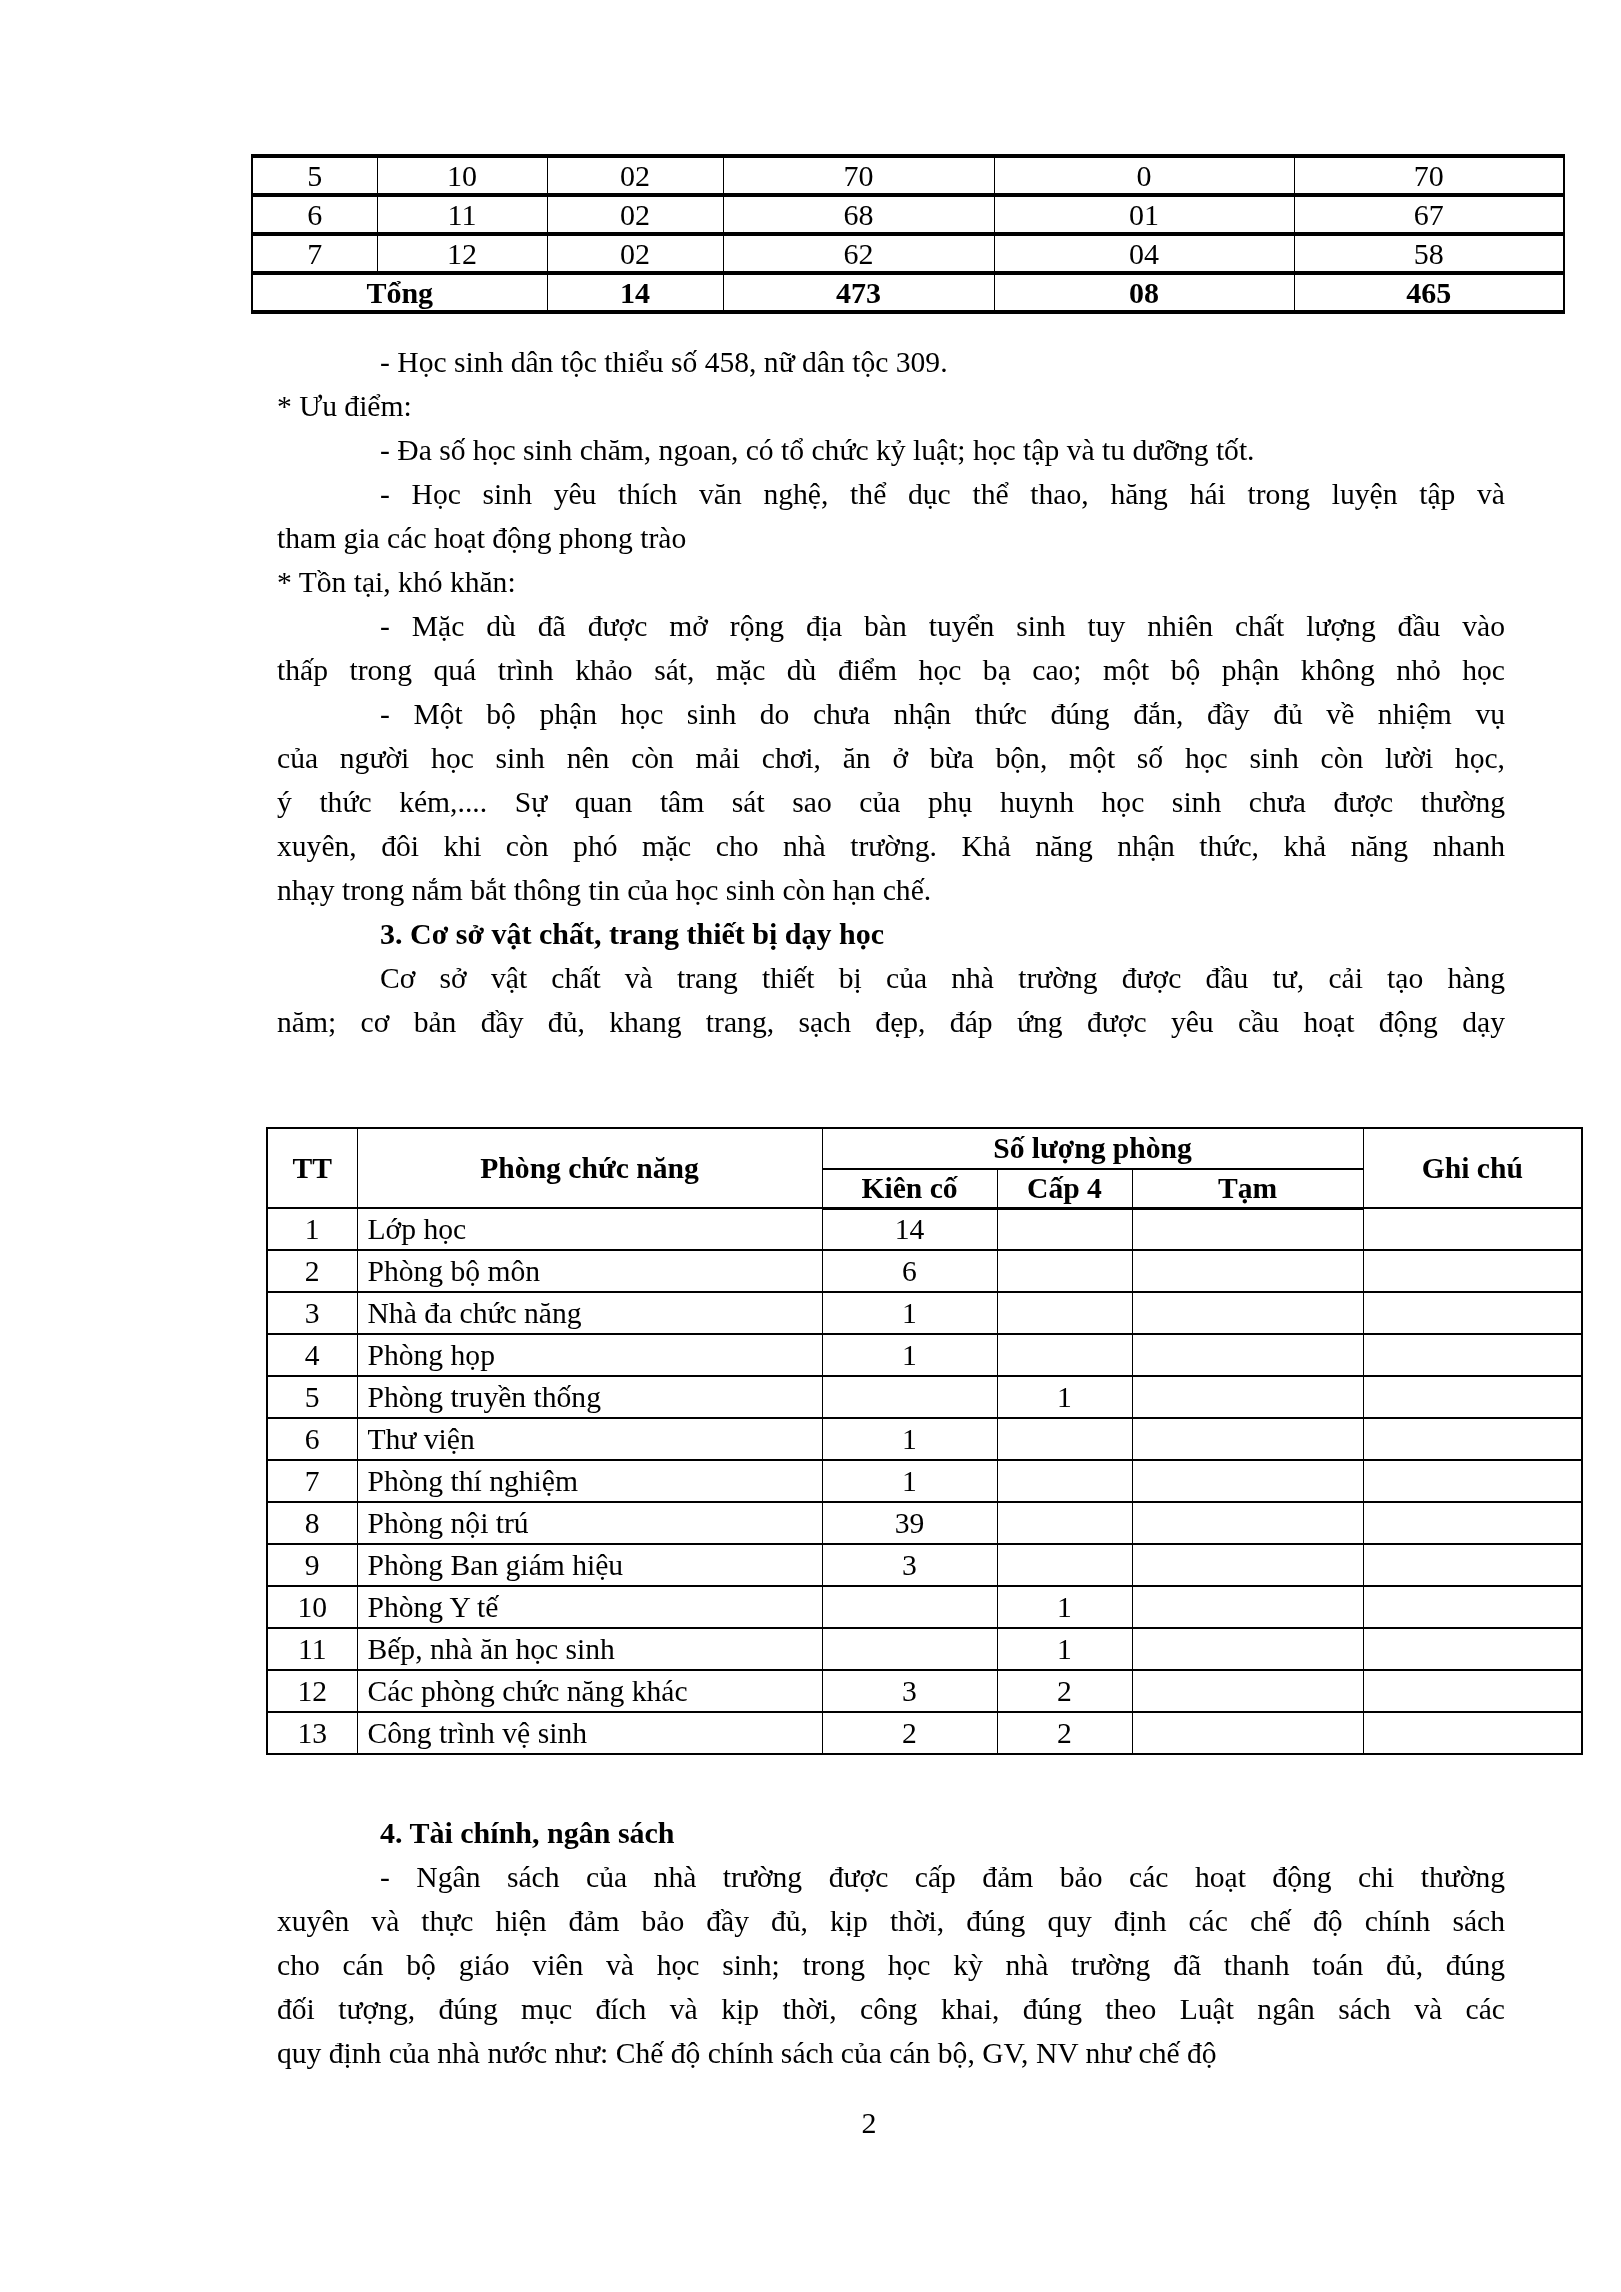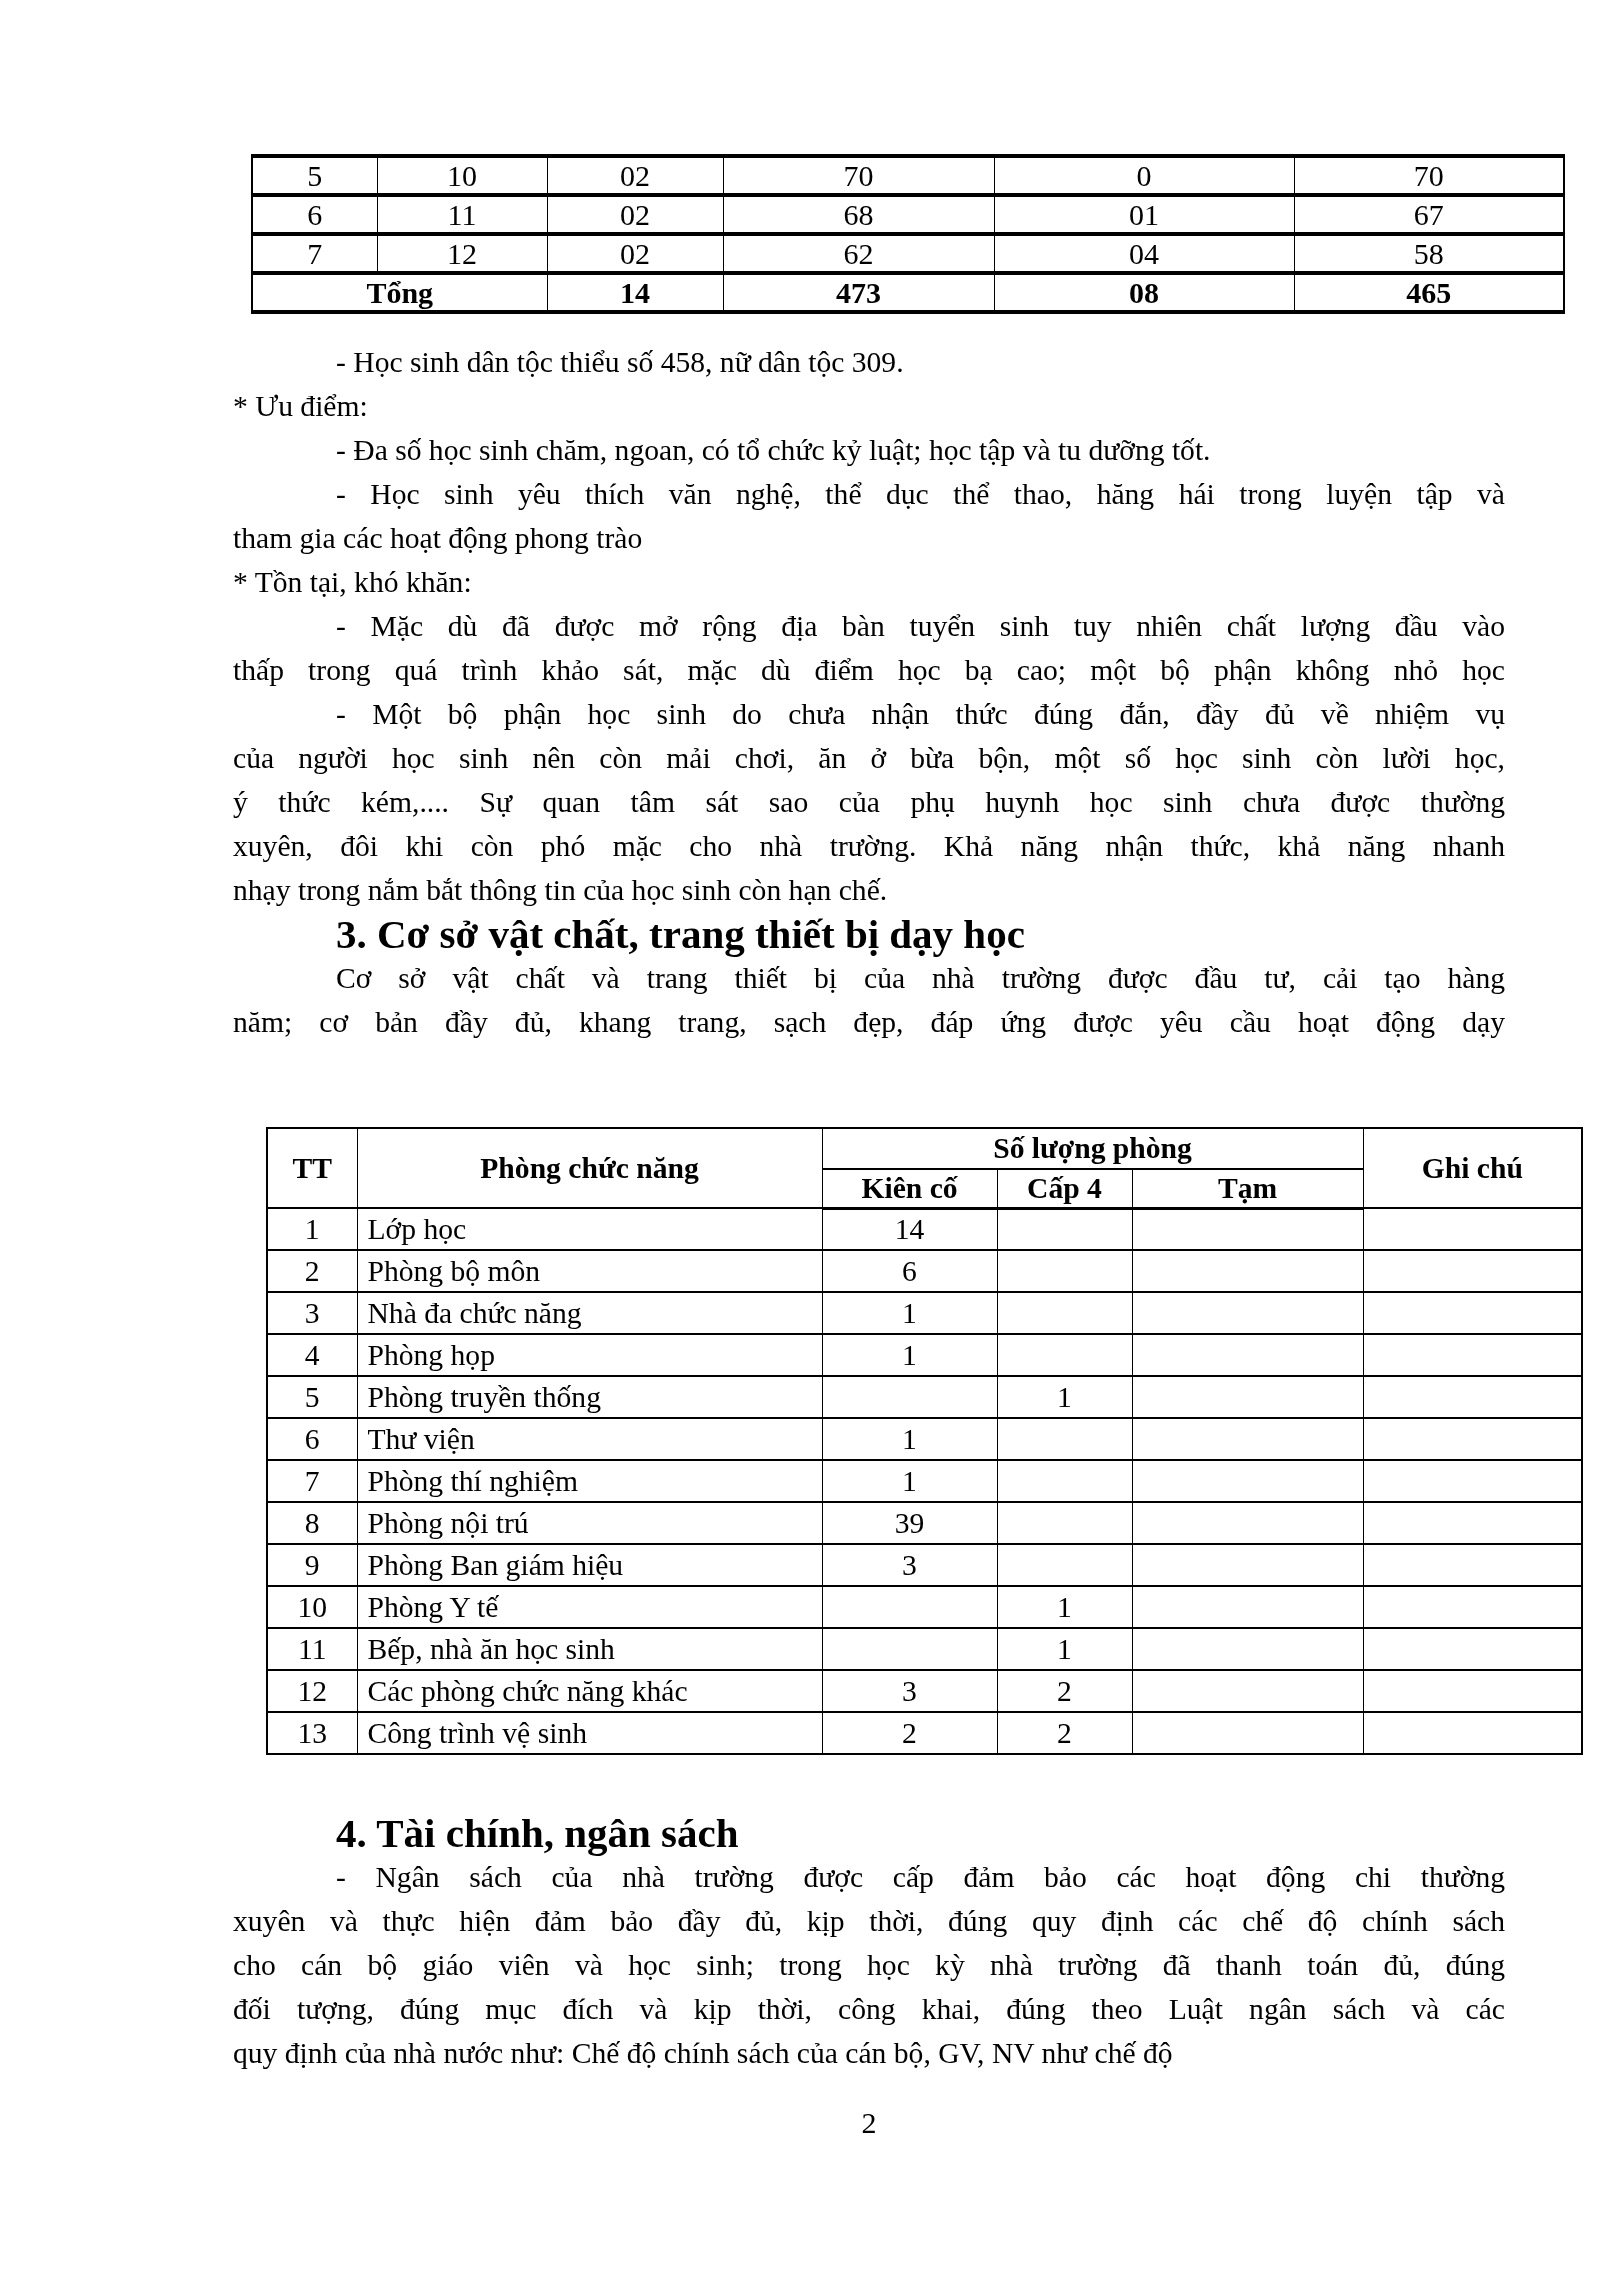--- a/index.html
+++ b/index.html
@@ -45,22 +45,23 @@
   .t2 tbody td.name { text-align: left; padding-left: 10px; }
 
   
   .flow { position: absolute; left: 233px; width: 1272px; }
   #flow1 { top: 340px; }
   #flow2 { top: 1811px; }
   .line {
     height: 44px; line-height: 44px;
     font-size: 29.6px;
     white-space: nowrap;
-  }
-  .line.heading { font-weight: bold; font-size: 41px; }
+    margin-left: 44px;
+  }
+  .line.heading { font-weight: bold; font-size: 30px; }
   .line.indent { padding-left: 103px; }
   .line.stretch {
     white-space: normal;
     text-align: justify;
     text-align-last: justify;
   }
 
   .pageno {
     position: absolute; left: 233px; top: 2106px; width: 1272px;
     text-align: center; font-size: 30px;

